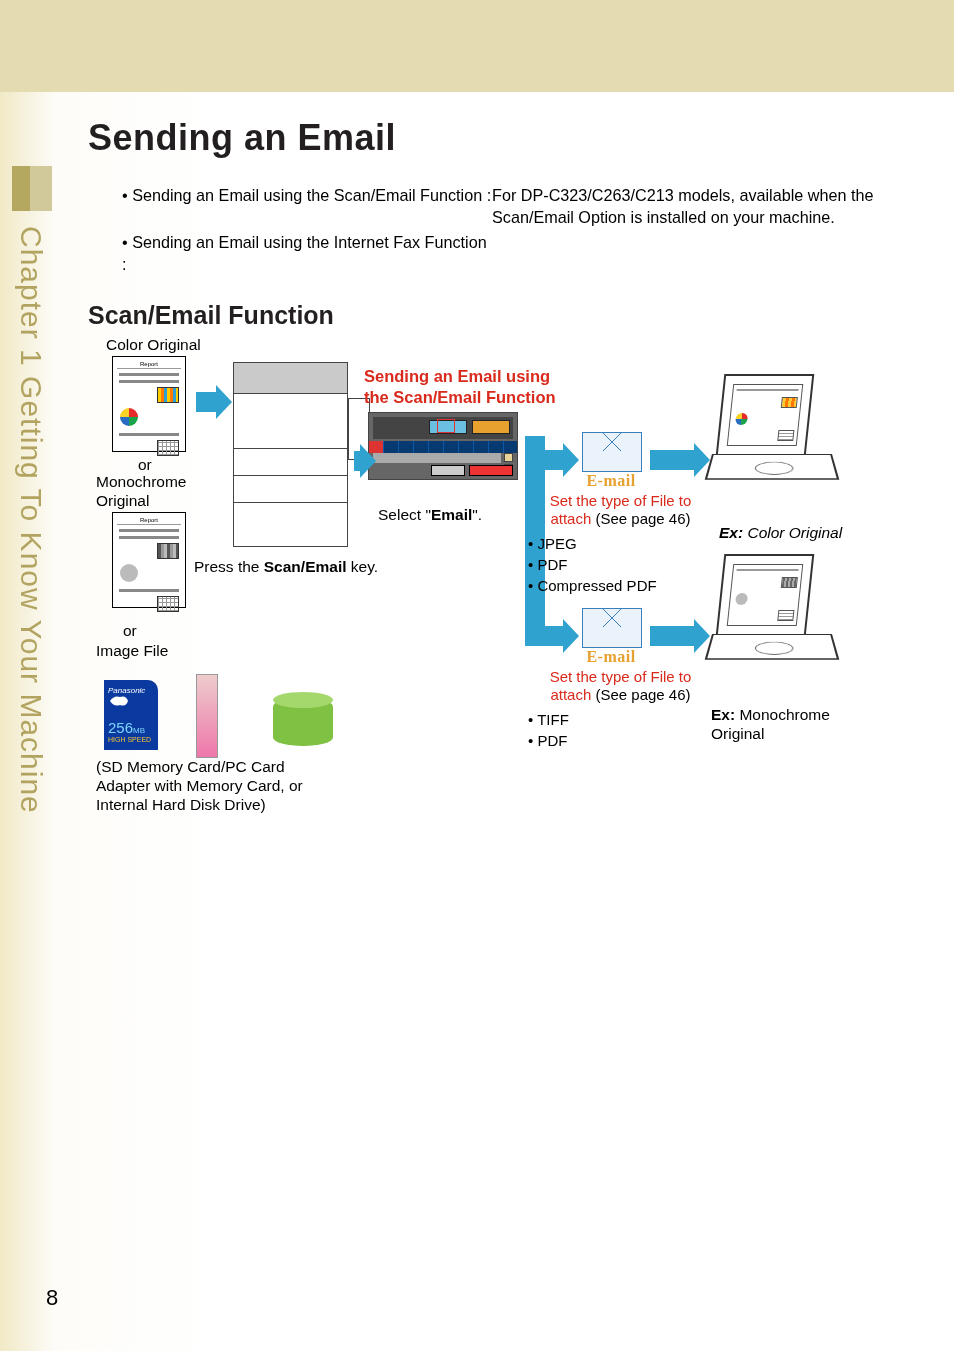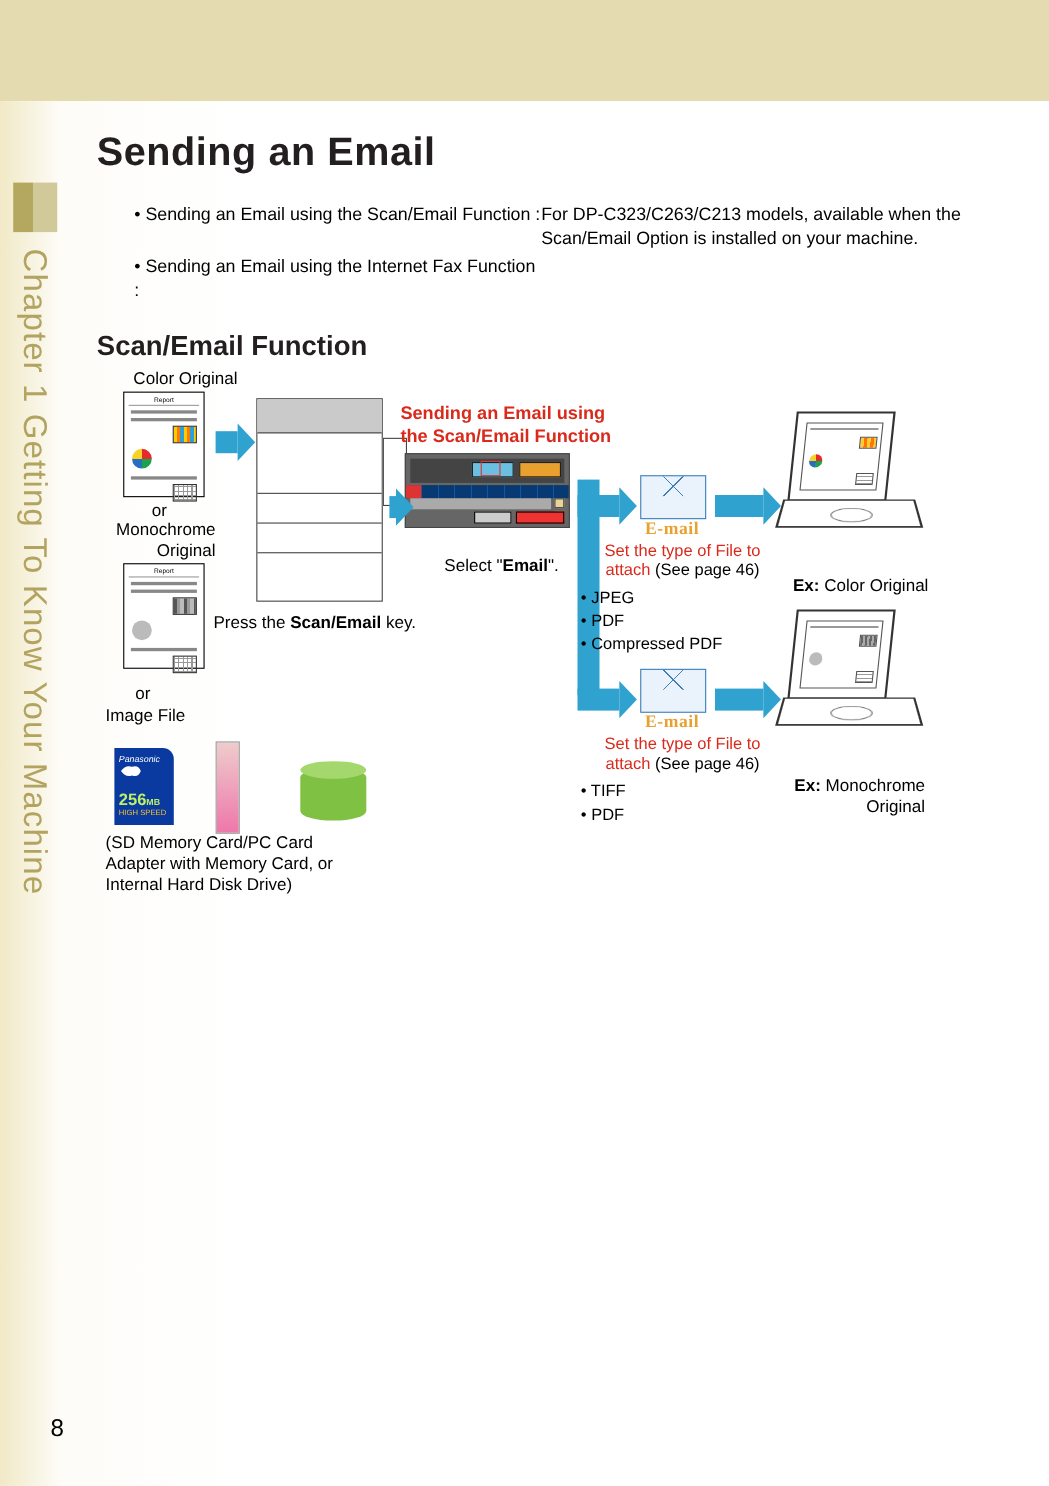--- a/index.html
+++ b/index.html
@@ -78,21 +78,21 @@
     margin-top: 26px;
     margin-bottom: 6px;
   }
 
   .diagram {
     position: relative;
     width: 820px;
     height: 520px;
     font-size: 15.5px;
   }
-  .dlabel { position: absolute; text-align: right; line-height: 1.2; }
+  .dlabel { position: absolute; text-align: left; line-height: 1.2; }
 
   
   .doc-thumb {
     position: absolute;
     width: 74px;
     height: 96px;
     border: 1px solid #000;
     background: #fff;
     padding: 4px;
   }
@@ -177,21 +177,21 @@
   .laptop.color .doc .cw { background:conic-gradient(#e6292b 0 90deg,#19a34a 90deg 180deg,#2a6cc2 180deg 270deg,#f8d225 270deg 360deg); }
   .laptop.mono .doc .cw { background:#bbb; }
   .laptop.color .doc .sw.s1 { background:repeating-linear-gradient(90deg,#fc3 0 3px,#f70 3px 6px); }
   .laptop.mono .doc .sw.s1 { background:repeating-linear-gradient(90deg,#666 0 2px,#aaa 2px 4px); }
   .laptop .doc .sw.s2 { background:repeating-linear-gradient(0deg,#999 0 1px,transparent 1px 3px); }
 
   .sdcard {
     position:absolute; width:54px; height:70px; background:#0a3aa0; color:#fff; font-size:8px; padding:6px 4px; border-radius:0 10px 0 0;
   }
   .sdcard .brand { font-style:italic; font-size:8px; }
-  .sdcard .cap { color:#bef264; font-size:15px; font-weight:bold; margin-top:10px; }
+  .sdcard .cap { color:#7dd3fc; font-size:15px; font-weight:normal; margin-top:10px; }
   .sdcard .cap small { font-size:8px; }
   .sdcard .hs { font-size:7px; color:#f4c430; }
   .pccard { position:absolute; width:22px; height:84px; background:linear-gradient(#ecc,#e7a); border:1px solid #999; }
   .cyl { position:absolute; width:60px; height:48px; background:#7fc142; border-radius:50%/18%; }
   .cyl::before { content:''; position:absolute; top:-6px; left:0; right:0; height:16px; background:#a4d86d; border-radius:50%; }
 
   .redtxt { color:#d92; color:#d92a1c; }
   .attach-block { position:absolute; text-align:center; line-height:1.15; font-size:15px; width:185px; }
   .attach-block .fl { text-align:left; margin-top:6px; line-height:1.4; }
 
@@ -333,21 +333,21 @@
             <div class="doc">
               <div class="ml"></div>
               <div class="sw s1"></div>
               <div style="clear:both"></div>
               <div class="cw"></div>
               <div class="sw s2"></div>
             </div>
           </div>
         <div class="base"></div>
       </div>
-      <div class="dlabel" style="left:616px; top:188px; width:140px;"><b>Ex:</b><span> Color Original</span></div>
+      <div class="dlabel" style="left:631px; top:188px; width:140px;font-style:italic;"><b>Ex:</b><span> Color Original</span></div>
 
       <div class="arrow-r" style="left:562px; top:290px; width:44px;"></div>
       <div class="laptop mono" style="left:624px; top:218px;">
         <div class="lid">
             <div class="doc">
               <div class="ml"></div>
               <div class="sw s1"></div>
               <div style="clear:both"></div>
               <div class="cw"></div>
               <div class="sw s2"></div>

